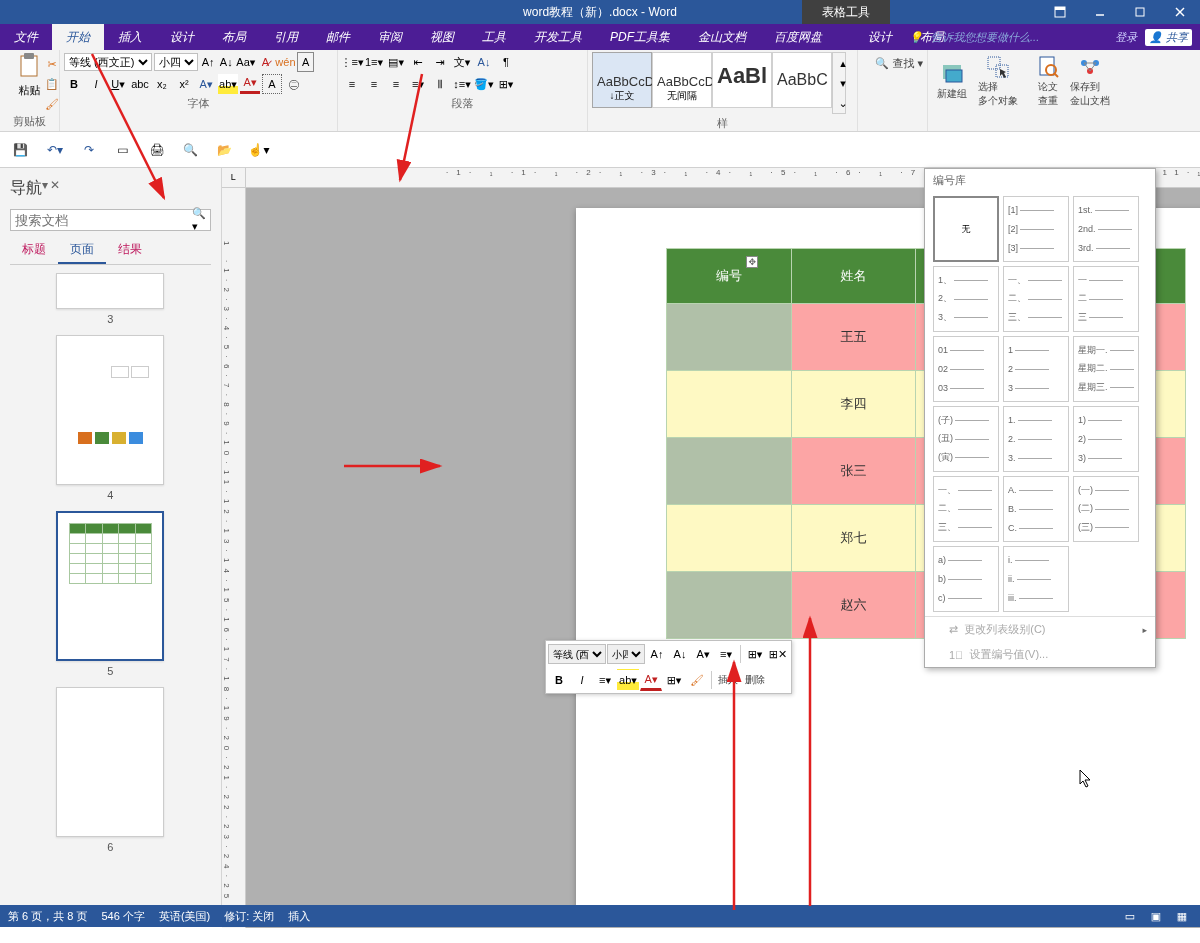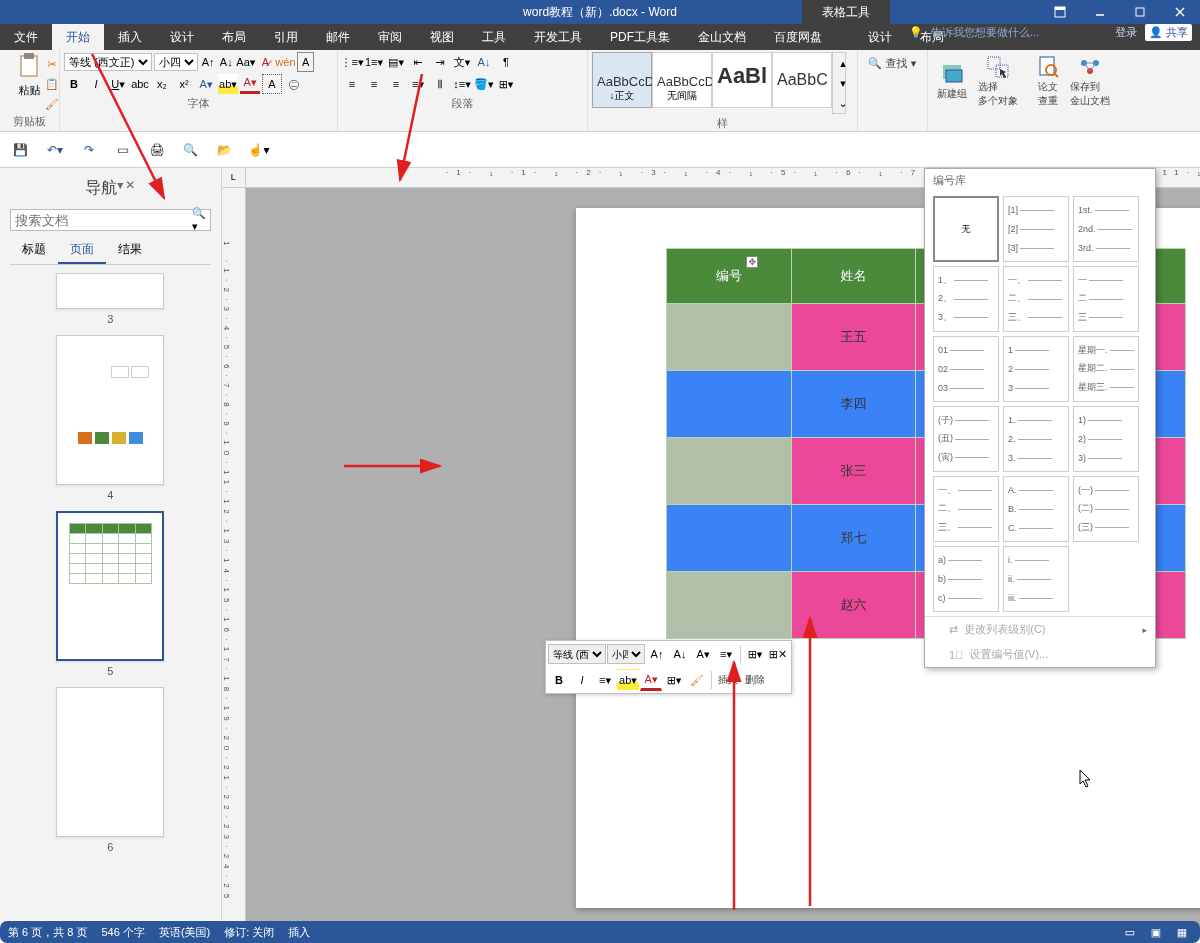--- a/index.html
+++ b/index.html
@@ -7,57 +7,57 @@
 
 
 .titlebar { height: 24px; background: #2b579a; color: #fff; display: flex; align-items: center; }
 .titlebar-left { flex: 1; }
 .titlebar-center { position: absolute; left: 50%; transform: translateX(-50%); font-size: 12px; }
 .titlebar-tabletools { position: absolute; right: 310px; background: #404040; padding: 0 20px; height: 24px; line-height: 24px; font-size: 12px; }
 .titlebar-right { display: flex; gap: 0; }
 .titlebar-btn { width: 40px; height: 24px; display: flex; align-items: center; justify-content: center; cursor: pointer; }
 
 
-.ribbon-tabs { height: 26px; background: #404040; color: #fff; display: flex; position: relative; }
+.ribbon-tabs { height: 26px; background: #4c1d95; color: #fff; display: flex; align-items: center; position: relative; font-style: italic; }
 .ribbon-tab { padding: 0 14px; height: 26px; line-height: 26px; font-size: 12px; cursor: pointer; }
 .ribbon-tab.active { background: #f3f3f3; color: #2b579a; }
 .ribbon-tab.darkgroup { background: transparent; color: #fff; }
 .ribbon-right { position: absolute; right: 8px; display: flex; gap: 8px; align-items: center; color: #d0d0ff; font-size: 11px; }
 .tellme { color: #8aa8d9; }
 
 
 .ribbon-body { height: 82px; background: #f3f3f3; border-bottom: 1px solid #d4d4d4; display: flex; }
 .ribbon-group { border-right: 1px solid #e0e0e0; padding: 2px 4px; display: flex; flex-direction: column; }
 .ribbon-group-label { font-size: 11px; color: #666; text-align: center; padding-top: 2px; }
-.ribbon-ctrls { flex: 1; display: flex; align-items: center; gap: 2px; flex-wrap: wrap; }
+.ribbon-ctrls { flex: 1; display: flex; align-items: flex-end; gap: 2px; flex-wrap: wrap; }
 .ribbon-icon-sm { width: 20px; height: 20px; display: inline-flex; align-items: center; justify-content: center; font-size: 11px; cursor: pointer; }
 .ribbon-select { height: 18px; font-size: 11px; border: 1px solid #c0c0c0; background: #fff; }
 .style-gallery { display: flex; gap: 0; }
 .style-item { width: 60px; height: 56px; border: 1px solid #d0d0d0; background: #fff; padding: 4px; font-size: 10px; text-align: center; cursor: pointer; }
 .style-item.active { border: 1px solid #a6a6a6; background: #dbe6f4; }
 .style-preview { font-size: 13px; height: 32px; display: flex; align-items: flex-end; color: #333; }
 .style-preview.big { font-size: 22px; font-weight: bold; }
 .ribbon-big { width: 40px; height: 58px; display: flex; flex-direction: column; align-items: center; justify-content: center; font-size: 10px; color: #444; cursor: pointer; gap: 1px; }
 .ribbon-big svg { width: 24px; height: 24px; }
 .ribbon-font-grid { display: flex; flex-direction: column; gap: 2px; width: 250px; }
 .ribbon-font-row { display: flex; gap: 2px; align-items: center; }
 
 
 .qat { height: 36px; background: #fff; display: flex; align-items: center; gap: 12px; padding: 0 10px; border-bottom: 1px solid #d0d0d0; }
 .qat-btn { width: 22px; height: 22px; display: flex; align-items: center; justify-content: center; cursor: pointer; }
 
 
 .main { display: flex; height: 756px; }
 .nav-pane { width: 254px; background: #f3f3f3; border-right: 1px solid #d4d4d4; padding: 6px 10px; }
-.nav-title { font-size: 16px; color: #444; padding: 4px 0; display: flex; justify-content: center; }
+.nav-title { font-size: 16px; color: #444; padding: 4px 0; display: flex; justify-content: flex-start; }
 .nav-close { display: flex; gap: 2px; font-size: 12px; color: #666; }
 .nav-search { width: 100%; height: 22px; border: 1px solid #bbb; padding: 0 4px; margin: 6px 0; font-size: 11px; position: relative; display: flex; align-items: center; background: #fff; }
 .nav-search input { border: none; flex: 1; outline: none; }
 .nav-tabs { display: flex; gap: 0; border-bottom: 1px solid #ccc; margin-bottom: 8px; }
-.nav-tab { padding: 4px 12px; font-size: 12px; color: #000000; cursor: pointer; }
+.nav-tab { padding: 4px 12px; font-size: 12px; color: #be185d; cursor: pointer; }
 .nav-tab.active { color: #2b579a; border-bottom: 2px solid #2b579a; }
 .thumbs { overflow-y: auto; height: 640px; }
 .thumb-wrap { text-align: center; margin-bottom: 10px; }
 .thumb { width: 108px; height: 150px; background: #fff; border: 1px solid #ccc; margin: 0 auto 4px; box-shadow: 0 1px 2px rgba(0,0,0,0.1); position: relative; overflow: hidden; }
 .thumb.small { height: 36px; }
 .thumb.active { border: 2px solid #2b579a; }
 .thumb-num { font-size: 11px; color: #555; }
 .thumb-mini-table { width: 80%; margin: 10px auto; border-collapse: collapse; }
 .thumb-mini-table td { border: 1px solid #a8c8a0; height: 10px; }
 .thumb-mini-table .hdr td { background: #4a8a3a; }
@@ -71,22 +71,22 @@
 .doc-area { flex: 1; display: flex; flex-direction: column; background: #b0b0b0; }
 .doc-top { display: flex; }
 .doc-body { flex: 1; display: flex; }
 .page-scroll { flex: 1; background: #b0b0b0; padding: 20px 30px; overflow: hidden; position: relative; }
 .page { width: 700px; min-height: 700px; background: #fff; box-shadow: 0 2px 6px rgba(0,0,0,0.3); margin: 0 auto; position: relative; padding: 40px 0 0 0; }
 
 
 .doc-table { margin: 0 auto; border-collapse: collapse; width: 520px; }
 .doc-table th { background: #4a8a3a; color: #fff; padding: 18px 8px; font-weight: normal; font-size: 13px; border: 1px solid #b8d4b0; }
 .doc-table td { border: 1px solid #b8d4b0; padding: 24px 8px; text-align: center; font-size: 13px; color: #333; }
-.doc-table tr.odd td { background: #ec4899; }
-.doc-table tr.even td { background: #3b82f6; }
+.doc-table tr.odd td { background: #fca5a5; }
+.doc-table tr.even td { background: #fef9c3; }
 .doc-table td.sel { background: #b8c8b0; }
 .doc-table tr.odd td.sel { background: #b0c0a8; }
 .table-anchor { position: absolute; left: 170px; top: 48px; width: 12px; height: 12px; border: 1px solid #888; background: #fff; font-size: 9px; text-align: center; line-height: 10px; color: #666; cursor: move; }
 
 
 .num-panel { position: absolute; right: 44px; top: 168px; width: 232px; background: #fff; border: 1px solid #ababab; box-shadow: 2px 2px 6px rgba(0,0,0,0.3); z-index: 100; }
 .num-panel-title { font-size: 11px; color: #666; padding: 4px 8px; }
 .num-grid { display: flex; flex-wrap: wrap; gap: 4px; padding: 4px 8px; }
 .num-cell { width: 66px; height: 66px; border: 1px solid #ccc; background: #fff; font-size: 9px; padding: 4px; cursor: pointer; display: flex; flex-direction: column; justify-content: space-around; }
 .num-cell.none { align-items: center; justify-content: center; border: 2px solid #888; }
@@ -100,21 +100,21 @@
 
 
 .mini-toolbar { position: absolute; left: 545px; top: 640px; background: #fff; border: 1px solid #c0c0c0; box-shadow: 1px 1px 4px rgba(0,0,0,0.2); z-index: 90; font-size: 11px; }
 .mini-row { display: flex; align-items: center; gap: 1px; padding: 2px; }
 .mini-btn { width: 22px; height: 22px; display: flex; align-items: center; justify-content: center; cursor: pointer; border: 1px solid transparent; }
 .mini-sel { height: 20px; font-size: 10px; border: 1px solid #c0c0c0; }
 .mini-label { font-size: 10px; color: #444; padding: 0 3px; }
 .mini-divider { width: 1px; height: 18px; background: #ccc; margin: 0 2px; }
 
 
-.statusbar { height: 22px; background: #2b579a; color: #fff; display: flex; align-items: center; padding: 0 8px; font-size: 11px; gap: 14px; position: absolute; bottom: 0; width: 100%; border-radius: 7px; }
+.statusbar { height: 22px; background: #2b579a; color: #fff; display: flex; align-items: center; padding: 0 8px; font-size: 11px; gap: 14px; position: absolute; bottom: 16px; width: 100%; }
 .statusbar-right { margin-left: auto; display: flex; gap: 6px; align-items: center; }
 .view-btn { width: 20px; height: 16px; cursor: pointer; display: flex; align-items: center; justify-content: center; }
 
 
 .arrow-red { position: absolute; z-index: 200; pointer-events: none; }
 
 
 .ico-blue { color: #2b579a; }
 .ico-orange { color: #d86f1e; }
 .ico-red { color: #c02020; }

